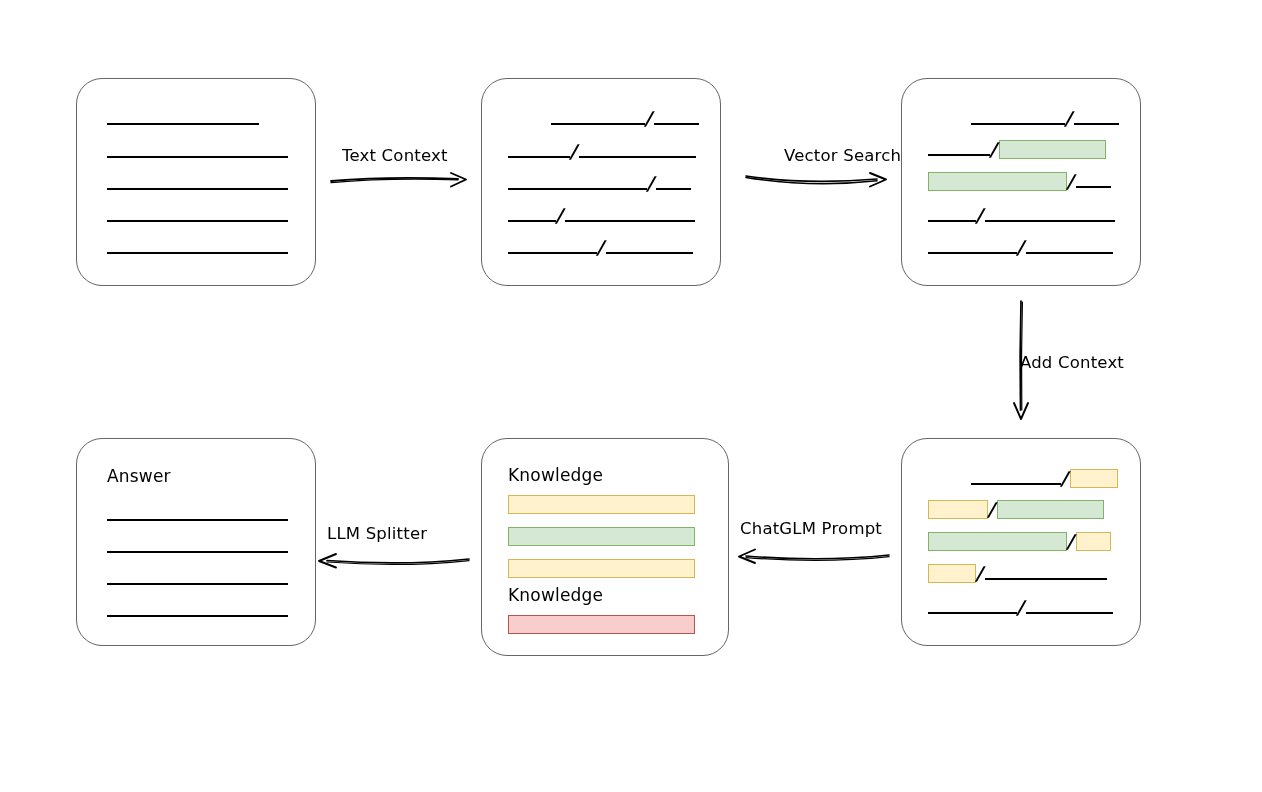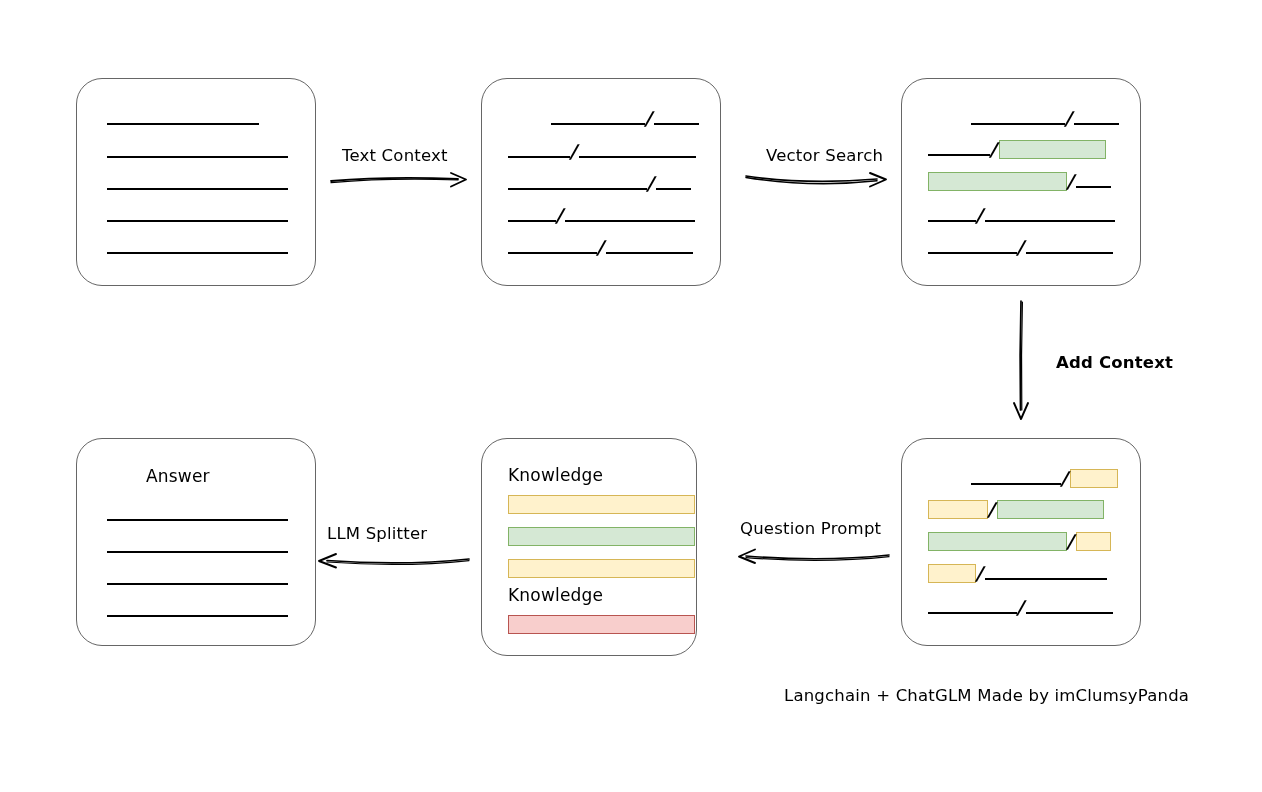--- a/index.html
+++ b/index.html
@@ -160,21 +160,21 @@
       <span class="slash">/</span>
       <span class="seg" style="width:130px;"></span>
     </div>
     <div class="row" style="left:26px; top:159px;">
       <span class="seg" style="width:89px;"></span>
       <span class="slash">/</span>
       <span class="seg" style="width:87px;"></span>
     </div>
   </div>
 
-  <div class="arrow-label" style="left:766px; top:146px;">Vector Search</div>
+  <div class="arrow-label" style="left:784px; top:146px;">Vector Search</div>
   <svg class="arrow-svg" style="left:745px; top:166px;" width="146" height="24" viewBox="0 0 146 24">
     <path d="M1 10 Q 62 19 132 13" fill="none" stroke="#000" stroke-width="1.7" stroke-linecap="round"></path>
     <path d="M1 11.5 Q 66 22 132 14.8" fill="none" stroke="#000" stroke-width="1.5" stroke-linecap="round"></path>
     <path d="M125 7 L141 13.5 L125 20.5" fill="none" stroke="#000" stroke-width="1.9" stroke-linejoin="round" stroke-linecap="round"></path>
   </svg>
 
   <div class="doc-box" style="left:901px; top:78px; width:240px; height:208px;">
     <div class="row" style="left:26px; top:30px;">
       <span class="gap" style="width:43px;"></span>
       <span class="seg" style="width:94px;"></span>
@@ -196,21 +196,21 @@
       <span class="slash">/</span>
       <span class="seg" style="width:130px;"></span>
     </div>
     <div class="row" style="left:26px; top:159px;">
       <span class="seg" style="width:89px;"></span>
       <span class="slash">/</span>
       <span class="seg" style="width:87px;"></span>
     </div>
   </div>
 
-  <div class="arrow-label" style="left:1056px; top:353px;font-weight:bold;">Add Context</div>
+  <div class="arrow-label" style="left:1020px; top:353px;">Add Context</div>
   <svg class="arrow-svg" style="left:1008px; top:300px;" width="28" height="122" viewBox="0 0 28 122">
     <path d="M13 1 Q 11.5 55 12.5 110" fill="none" stroke="#000" stroke-width="1.7" stroke-linecap="round"></path>
     <path d="M14.4 2 Q 13 55 13.8 110" fill="none" stroke="#000" stroke-width="1.2" stroke-linecap="round"></path>
     <path d="M6 103 L13 119 L20 103" fill="none" stroke="#000" stroke-width="1.9" stroke-linejoin="round" stroke-linecap="round"></path>
   </svg>
 
   <div class="doc-box" style="left:901px; top:438px; width:240px; height:208px;">
     <div class="row" style="left:26px; top:30px;">
       <span class="gap" style="width:43px;"></span>
       <span class="seg" style="width:90px;"></span>
@@ -232,54 +232,53 @@
       <span class="slash">/</span>
       <span class="seg" style="width:122px;"></span>
     </div>
     <div class="row" style="left:26px; top:159px;">
       <span class="seg" style="width:89px;"></span>
       <span class="slash">/</span>
       <span class="seg" style="width:87px;"></span>
     </div>
   </div>
 
-  <div class="arrow-label" style="left:740px; top:519px;">Question Prompt</div>
+  <div class="arrow-label" style="left:740px; top:519px;">ChatGLM Prompt</div>
   <svg class="arrow-svg" style="left:738px; top:543px;" width="152" height="22" viewBox="0 0 152 22">
     <path d="M151 12 Q 85 19 8 13" fill="none" stroke="#000" stroke-width="1.7" stroke-linecap="round"></path>
     <path d="M151 13.6 Q 85 20.6 8 14.6" fill="none" stroke="#000" stroke-width="1.2" stroke-linecap="round"></path>
     <path d="M17 6.5 L1 13.5 L17 20" fill="none" stroke="#000" stroke-width="1.9" stroke-linejoin="round" stroke-linecap="round"></path>
   </svg>
 
-  <div class="doc-box" style="left:481px; top:438px; width:216px; height:218px;">
+  <div class="doc-box" style="left:481px; top:438px; width:248px; height:218px;">
     <div class="box-label" style="left:26px; top:26px;">Knowledge</div>
     <div class="chip-bar yellow" style="left:26px; top:56px; width:187px;"></div>
     <div class="chip-bar green" style="left:26px; top:88px; width:187px;"></div>
     <div class="chip-bar yellow" style="left:26px; top:120px; width:187px;"></div>
     <div class="box-label" style="left:26px; top:146px;">Knowledge</div>
     <div class="chip-bar red" style="left:26px; top:176px; width:187px;"></div>
   </div>
 
   <div class="arrow-label" style="left:327px; top:524px;">LLM Splitter</div>
   <svg class="arrow-svg" style="left:318px; top:548px;" width="152" height="22" viewBox="0 0 152 22">
     <path d="M151 11 Q 85 18 9 12.5" fill="none" stroke="#000" stroke-width="1.7" stroke-linecap="round"></path>
     <path d="M151 12.6 Q 85 19.6 9 14" fill="none" stroke="#000" stroke-width="1.2" stroke-linecap="round"></path>
     <path d="M18 6 L1 13 L18 19.5" fill="none" stroke="#000" stroke-width="1.9" stroke-linejoin="round" stroke-linecap="round"></path>
   </svg>
 
   <div class="doc-box" style="left:76px; top:438px; width:240px; height:208px;">
-    <div class="box-label" style="left:30px; top:27px;margin-left:39px;">Answer</div>
+    <div class="box-label" style="left:30px; top:27px;">Answer</div>
     <div class="row" style="left:30px; top:66px;">
       <span class="seg" style="width:181px;"></span>
     </div>
     <div class="row" style="left:30px; top:98px;">
       <span class="seg" style="width:181px;"></span>
     </div>
     <div class="row" style="left:30px; top:130px;">
       <span class="seg" style="width:181px;"></span>
     </div>
     <div class="row" style="left:30px; top:162px;">
       <span class="seg" style="width:181px;"></span>
     </div>
   </div>
 
-  <div class="footer-credit" style="left:784px; top:686px;">Langchain + ChatGLM Made by imClumsyPanda</div>
 
 </div>
 
 </body></html>

